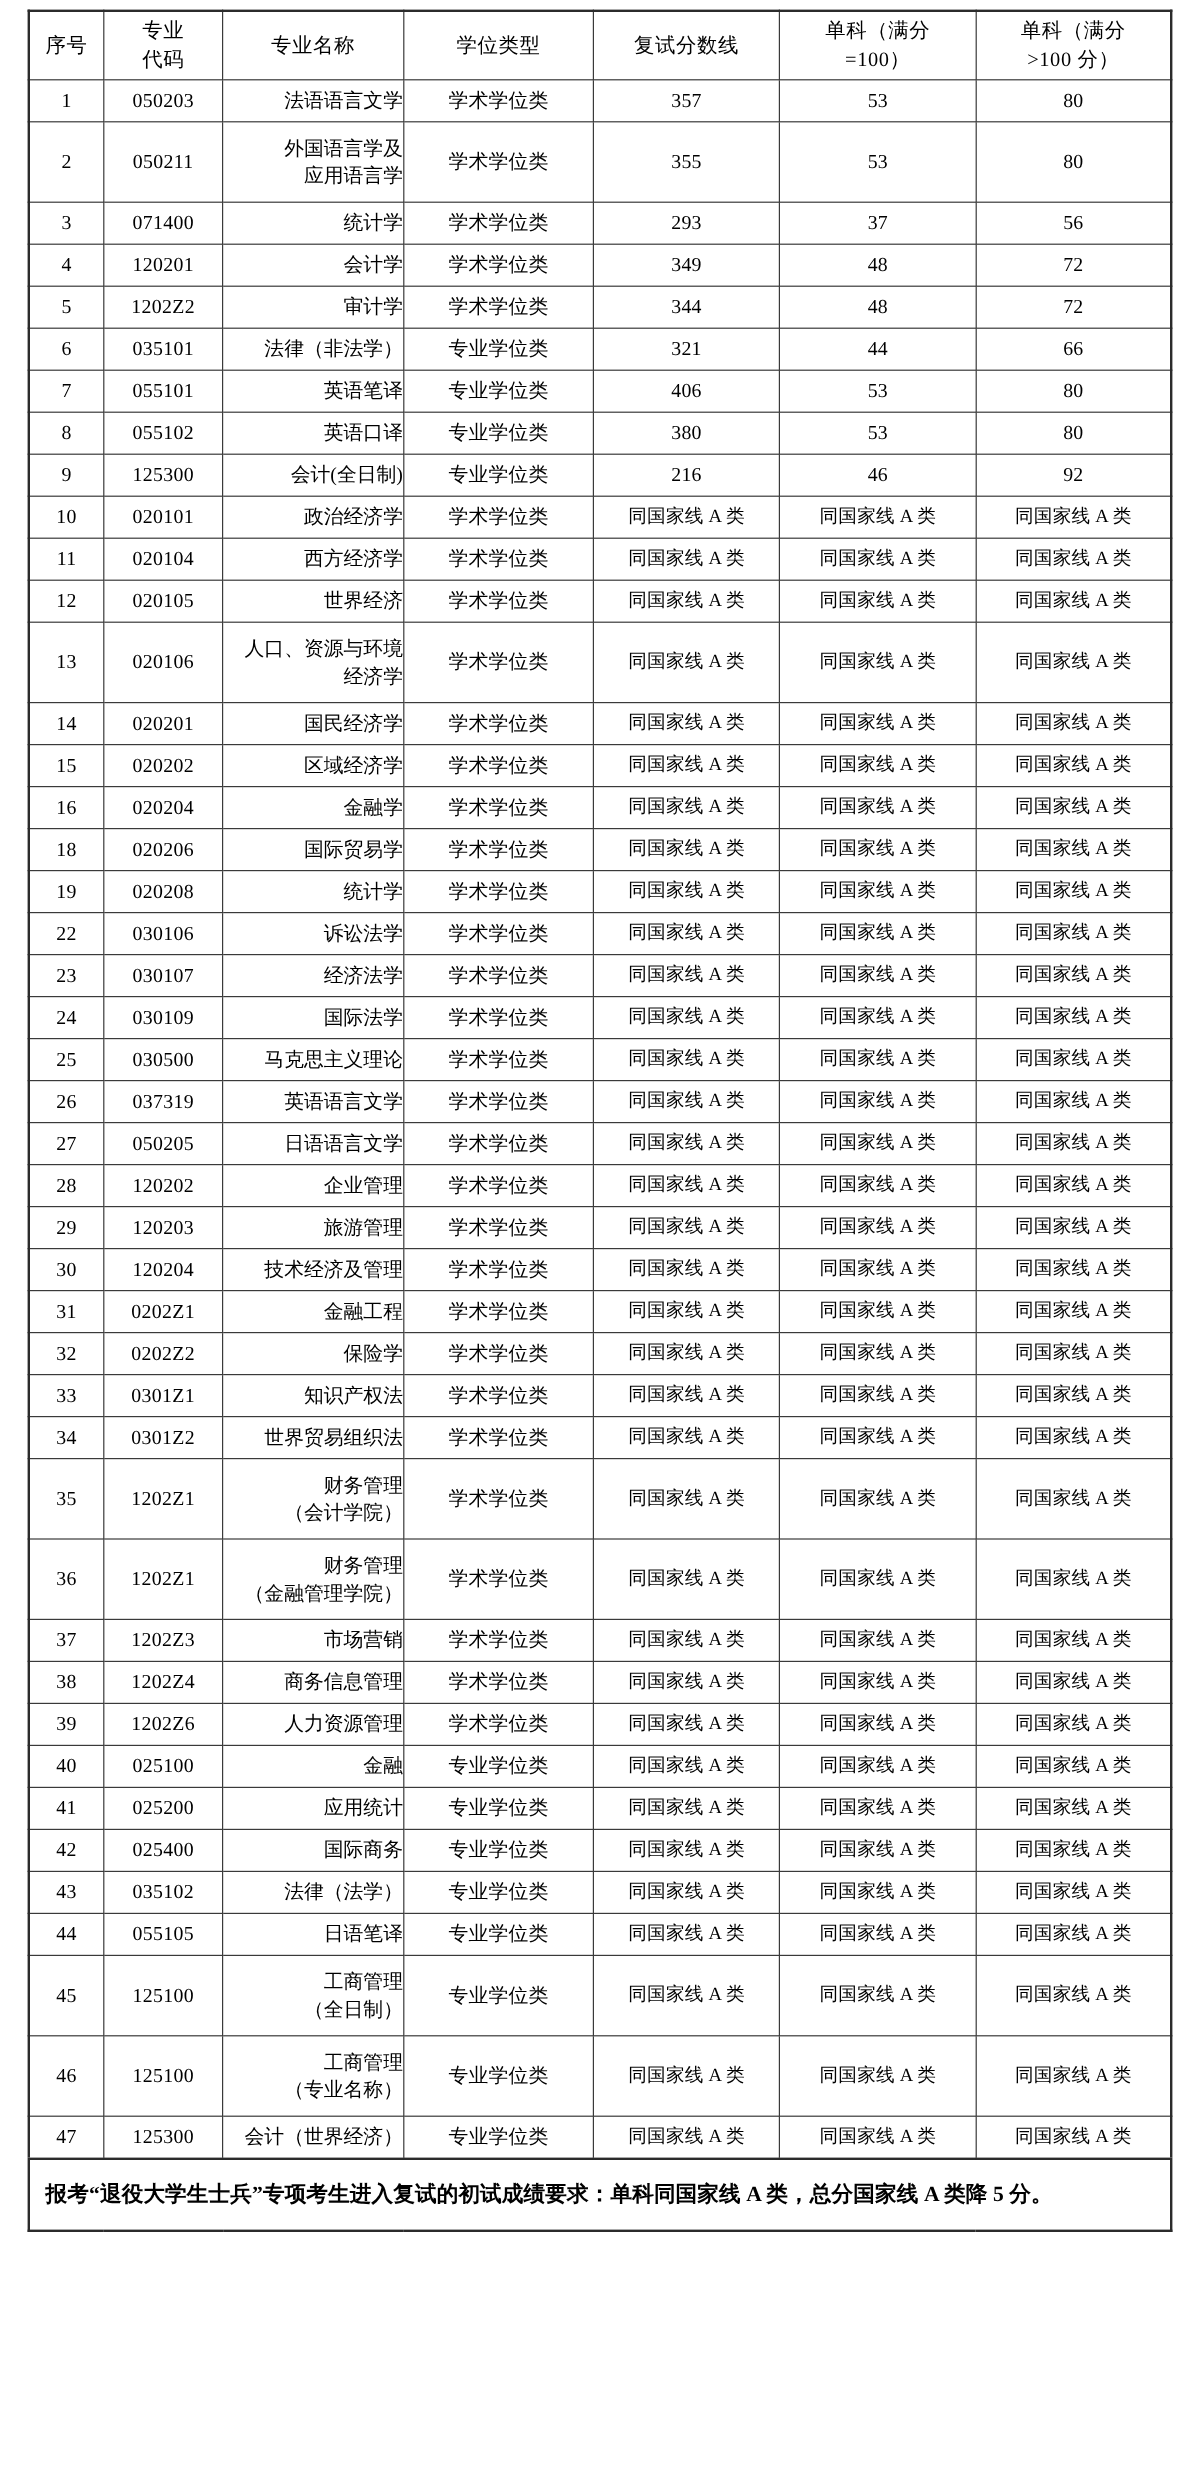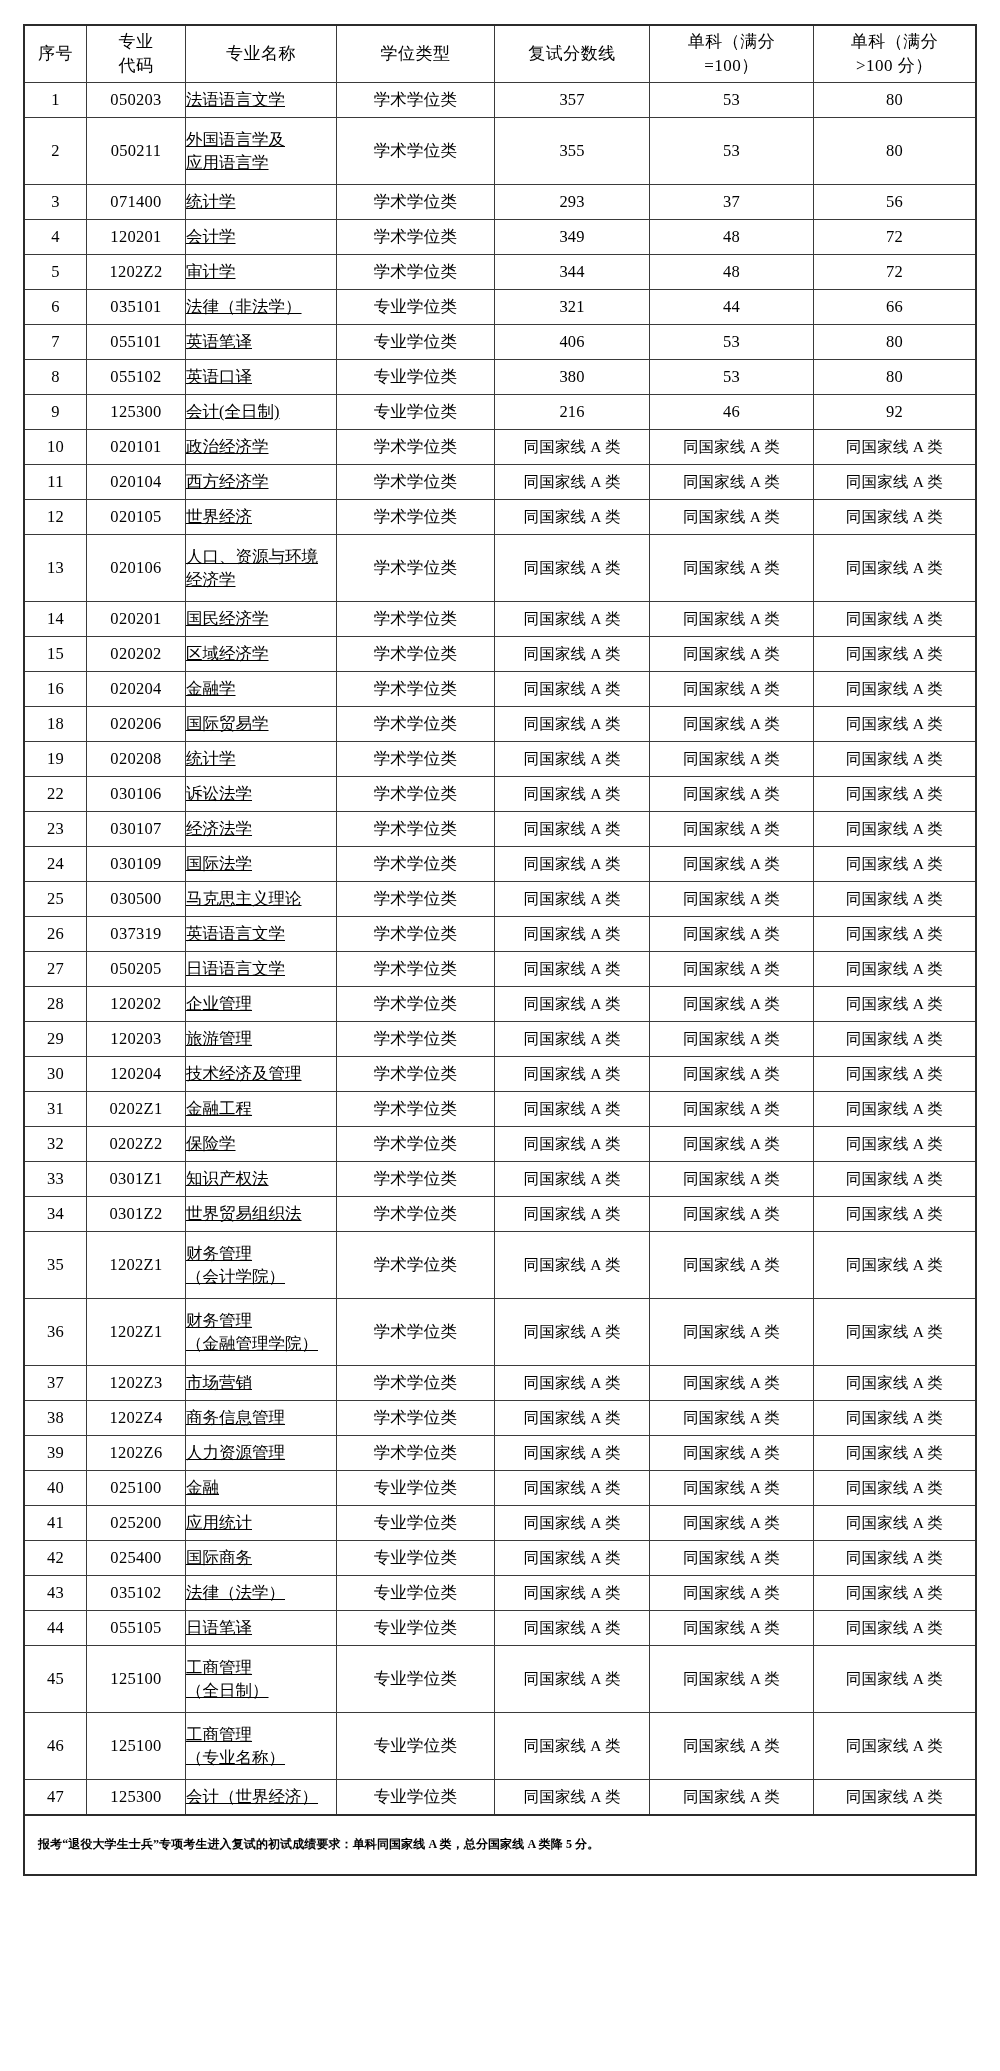--- a/index.html
+++ b/index.html
@@ -13,21 +13,21 @@
     font-family: "Liberation Serif", "DejaVu Serif", serif;
     color: #000000;
     overflow: hidden;
   }
 
   #page {
     position: relative;
     width: 1000px;
     height: 2071px;
     box-sizing: border-box;
-    padding: 24px 23px 0 23px;
+    padding: 8px 23px 0 23px;
   }
 
   table.score-table {
     width: 954px;
     border-collapse: collapse;
     table-layout: fixed;
     border: 2px solid #2b2b2b;
   }
 
   table.score-table col.c-seq      { width: 58px;  }
@@ -66,35 +66,34 @@
     padding: 3px 2px;
   }
   tbody tr.tall td { height: 66px; }
 
   td.cell-seq, td.cell-code {
     font-family: "Liberation Serif", "DejaVu Serif", serif;
     letter-spacing: 0.3px;
   }
 
   td.cell-name {
-    text-align: left;
+    text-align: right;
     padding-left: 11px;
     padding-right: 4px;
-    text-decoration: underline;
   }
   td.cell-name .nm-line { display: block; white-space: nowrap; }
 
   td.cell-val { letter-spacing: 0.2px; }
   td.cell-val.natl { font-size: 15.5px; }
 
   
   tfoot td.note-cell {
     border-top: 2px solid #2b2b2b;
     text-align: left;
-    font-size: 12px;
+    font-size: 18px;
     font-weight: bold;
     padding: 9px 12px 9px 13px;
     height: 40px;
     white-space: nowrap;
     letter-spacing: 0.1px;
   }
 </style>
 </head>
 <body>
 

